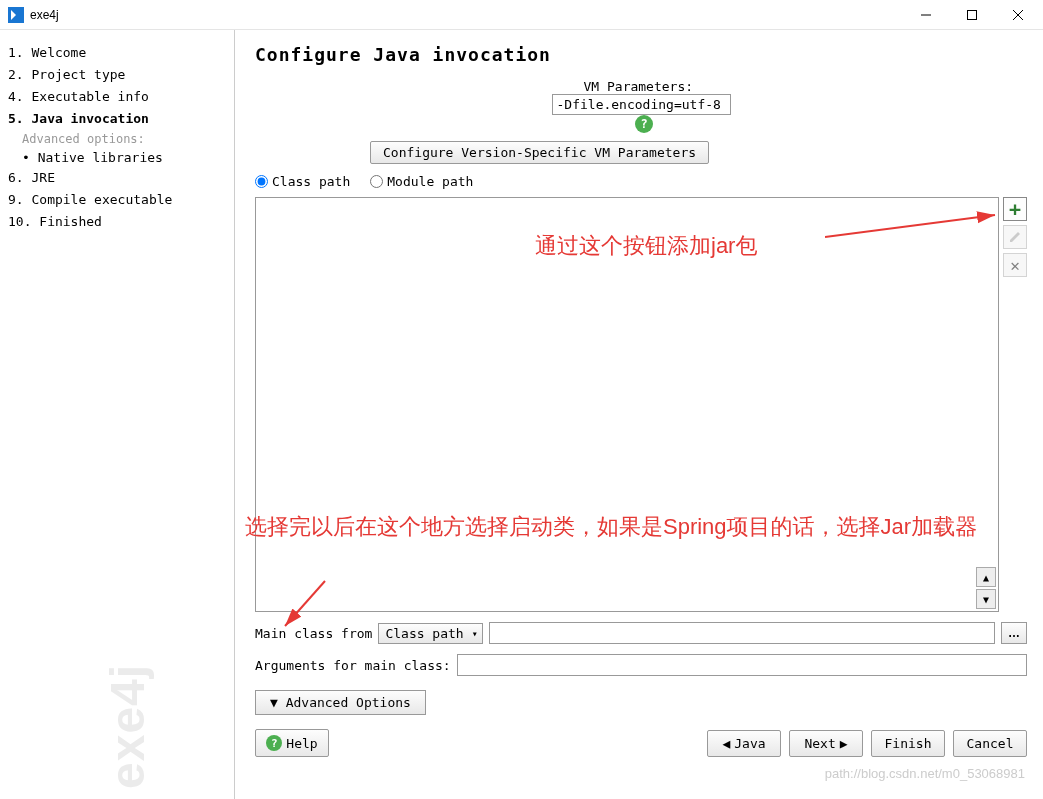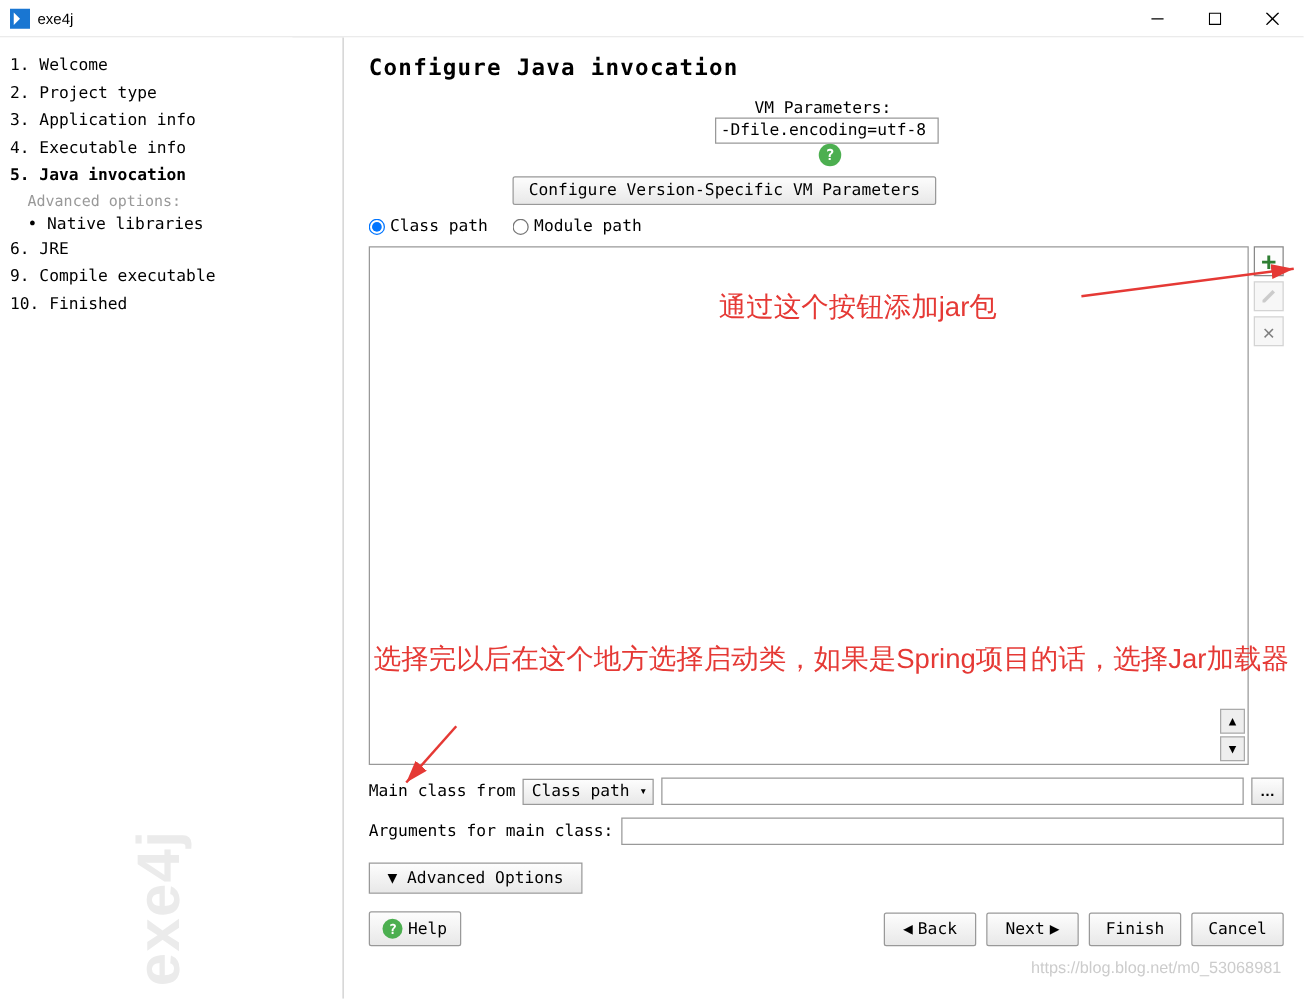--- a/index.html
+++ b/index.html
@@ -52,21 +52,20 @@
       justify-content: center;
       font-family: "Segoe UI", sans-serif;
       font-size: 14px;
       cursor: pointer;
     }
     .win-btn svg { width: 10px; height: 10px; }
     
     .main-area {
       display: flex;
       height: calc(100% - 30px);
-      gap: 40px;
     }
     
     .sidebar {
       width: 234px;
       flex-shrink: 0;
       padding: 12px 8px;
       background: #fff;
       position: relative;
     }
     .nav-item {
@@ -356,21 +355,20 @@
         </svg>
     </div>
   </div>
 </div>
 
 <div class="main-area">
 
   <div class="sidebar">
     <div class="nav-item"><span>1.</span> <span>Welcome</span></div>
     <div class="nav-item"><span>2.</span> <span>Project type</span></div>
-    <div class="nav-item"><span>3.</span> <span>Application info</span></div>
     <div class="nav-item"><span>4.</span> <span>Executable info</span></div>
     <div class="nav-item bold"><span>5.</span> <span>Java invocation</span></div>
     <div class="nav-sub-label">Advanced options:</div>
     <div class="nav-sub-item">• <span>Native libraries</span></div>
     <div class="nav-item"><span>6.</span> <span>JRE</span></div>
     <div class="nav-item"><span>9.</span> <span>Compile executable</span></div>
     <div class="nav-item"><span>10.</span> <span>Finished</span></div>
     <div class="watermark">exe4j</div>
   </div>
 
@@ -432,46 +430,46 @@
     </div>
     
     <button class="adv-btn">▼ <span>Advanced Options</span></button>
     
     <div class="bottom-bar">
       <button class="nav-btn help-btn">
         <span class="help-icon">?</span>
         <span>Help</span>
       </button>
       <span class="spacer"></span>
-      <button class="nav-btn">◀ <span>Back</span></button>
+      <button class="nav-btn">◀ <span>Java</span></button>
       <button class="nav-btn"><span>Next</span> ▶</button>
       <button class="nav-btn">
           <span>Finish</span>
         </button>
       <button class="nav-btn">
           <span>Cancel</span>
         </button>
     </div>
     
     
     <div class="annotation" style="left:300px; top:201px;">通过这个按钮添加jar包</div>
     <svg class="arrow-svg" style="left:590px; top:175px;" width="180" height="50">
       <defs>
           <marker id="ah1" markerWidth="10" markerHeight="10" refX="9" refY="3" orient="auto">
             <path d="M0,0 L0,6 L9,3 z" fill="#e53935"></path>
           </marker>
         </defs>
       <line x1="0" y1="32" x2="170" y2="10" stroke="#e53935" stroke-width="2" marker-end="url(#ah1)"></line>
     </svg>
     
-    <div class="annotation" style="left:24px; top:482px; width:770px; line-height:30px;">选择完以后在这个地方选择启动类，如果是Spring项目的话，选择Jar加载器</div>
+    <div class="annotation" style="left:10px; top:482px; width:770px; line-height:30px;">选择完以后在这个地方选择启动类，如果是Spring项目的话，选择Jar加载器</div>
     <svg class="arrow-svg" style="left:40px; top:546px;" width="60" height="60">
       <defs>
           <marker id="ah2" markerWidth="10" markerHeight="10" refX="9" refY="3" orient="auto">
             <path d="M0,0 L0,6 L9,3 z" fill="#e53935"></path>
           </marker>
         </defs>
       <line x1="50" y1="5" x2="10" y2="50" stroke="#e53935" stroke-width="2" marker-end="url(#ah2)"></line>
     </svg>
     
-    <div class="url-watermark">https://blog.blog.net/m0_53068981</div>
+    <div class="url-watermark">path://blog.csdn.net/m0_53068981</div>
   </div>
 </div>
 
 </body></html>

